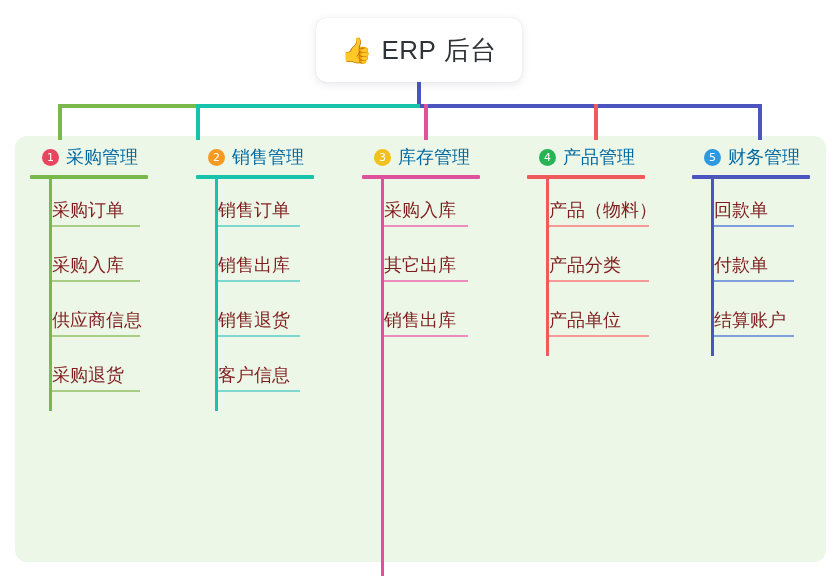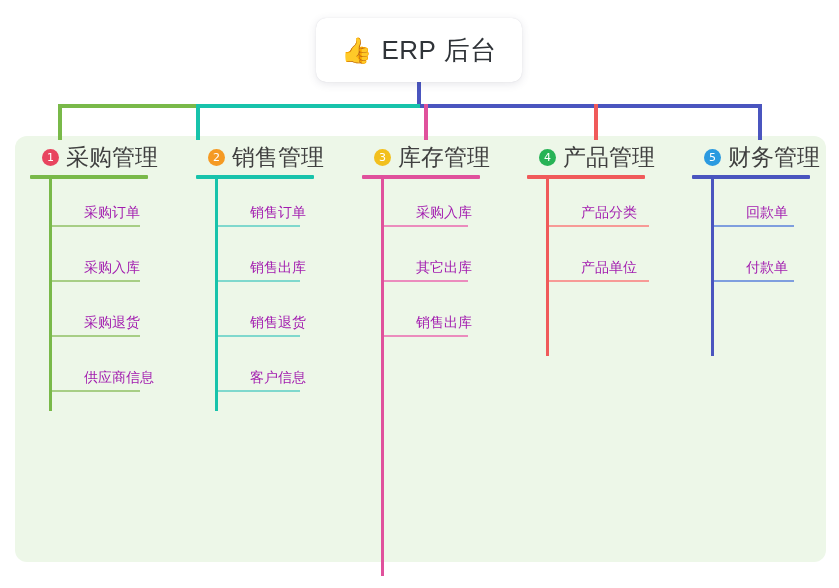--- a/index.html
+++ b/index.html
@@ -104,22 +104,22 @@
     height: 17px;
     border-radius: 50%;
     color: #ffffff;
     font-size: 11px;
     line-height: 17px;
     text-align: center;
     flex: 0 0 auto;
     font-family: "DejaVu Sans", sans-serif;
   }
   .col-title {
-    font-size: 23px;
-    color: #404040;
+    font-size: 18px;
+    color: #0369a1;
     white-space: nowrap;
   }
   .col-rule {               
     height: 4px;
     margin-top: 5px;
     border-radius: 1px;
   }
   .col-body {
     position: relative;
     padding-left: 22px;
@@ -129,24 +129,24 @@
     left: 19px;
     top: 0;
     width: 3px;
   }
   .item {
     position: relative;
     height: 55px;
   }
   .item-label {
     position: absolute;
-    left: 32px;
+    left: 0;
     bottom: 12px;
-    font-size: 14px;
-    color: #a21caf;
+    font-size: 18px;
+    color: #7f1d1d;
     white-space: nowrap;
   }
   .item-rule {
     position: absolute;
     left: 0;
     bottom: 7px;
     height: 2px;
   }
 </style>
 </head>
@@ -185,27 +185,27 @@
           <div class="spine" style="height: 232px; background: rgb(121, 185, 73);"></div>
           <div class="item">
             <span class="item-label">采购订单</span>
             <div class="item-rule" style="width: 88px; background: rgb(167, 206, 133);"></div>
           </div>
           <div class="item">
             <span class="item-label">采购入库</span>
             <div class="item-rule" style="width: 88px; background: rgb(167, 206, 133);"></div>
           </div>
           <div class="item">
+            <span class="item-label">供应商信息</span>
+            <div class="item-rule" style="width: 88px; background: rgb(167, 206, 133);"></div>
+          </div>
+          <div class="item">
             <span class="item-label">采购退货</span>
             <div class="item-rule" style="width: 88px; background: rgb(167, 206, 133);"></div>
           </div>
-          <div class="item">
-            <span class="item-label">供应商信息</span>
-            <div class="item-rule" style="width: 88px; background: rgb(167, 206, 133);"></div>
-          </div>
         </div>
       </div>
       <div class="col" style="left: 196px;">
         <div class="col-head">
           <span class="badge" style="background: rgb(245, 154, 35);">2</span>
           <span class="col-title">销售管理</span>
         </div>
         <div class="col-rule" style="width: 118px; background: rgb(23, 195, 171);"></div>
         <div class="col-body">
           <div class="spine" style="height: 232px; background: rgb(23, 195, 171);"></div>
@@ -251,20 +251,24 @@
       </div>
       <div class="col" style="left: 527px;">
         <div class="col-head">
           <span class="badge" style="background: rgb(39, 179, 86);">4</span>
           <span class="col-title">产品管理</span>
         </div>
         <div class="col-rule" style="width: 118px; background: rgb(240, 90, 90);"></div>
         <div class="col-body">
           <div class="spine" style="height: 177px; background: rgb(240, 90, 90);"></div>
           <div class="item">
+            <span class="item-label">产品（物料）</span>
+            <div class="item-rule" style="width: 100px; background: rgb(247, 154, 150);"></div>
+          </div>
+          <div class="item">
             <span class="item-label">产品分类</span>
             <div class="item-rule" style="width: 100px; background: rgb(247, 154, 150);"></div>
           </div>
           <div class="item">
             <span class="item-label">产品单位</span>
             <div class="item-rule" style="width: 100px; background: rgb(247, 154, 150);"></div>
           </div>
         </div>
       </div>
       <div class="col" style="left: 692px;">
@@ -276,17 +280,21 @@
         <div class="col-body">
           <div class="spine" style="height: 177px; background: rgb(74, 85, 191);"></div>
           <div class="item">
             <span class="item-label">回款单</span>
             <div class="item-rule" style="width: 80px; background: rgb(127, 158, 222);"></div>
           </div>
           <div class="item">
             <span class="item-label">付款单</span>
             <div class="item-rule" style="width: 80px; background: rgb(127, 158, 222);"></div>
           </div>
+          <div class="item">
+            <span class="item-label">结算账户</span>
+            <div class="item-rule" style="width: 80px; background: rgb(127, 158, 222);"></div>
+          </div>
         </div>
       </div>
     </div>
 
 </div>
 
 </body></html>

